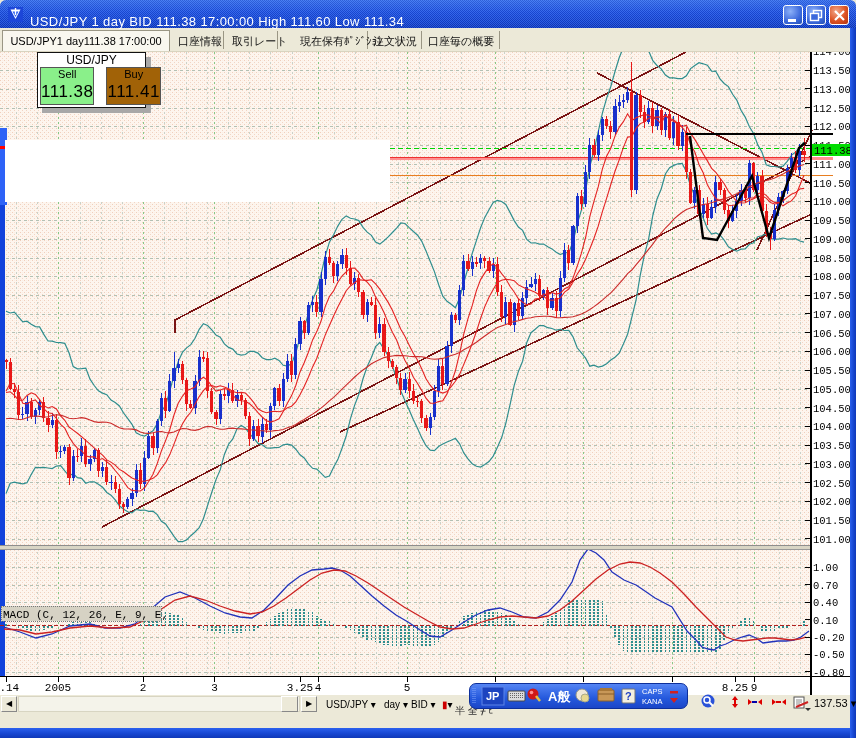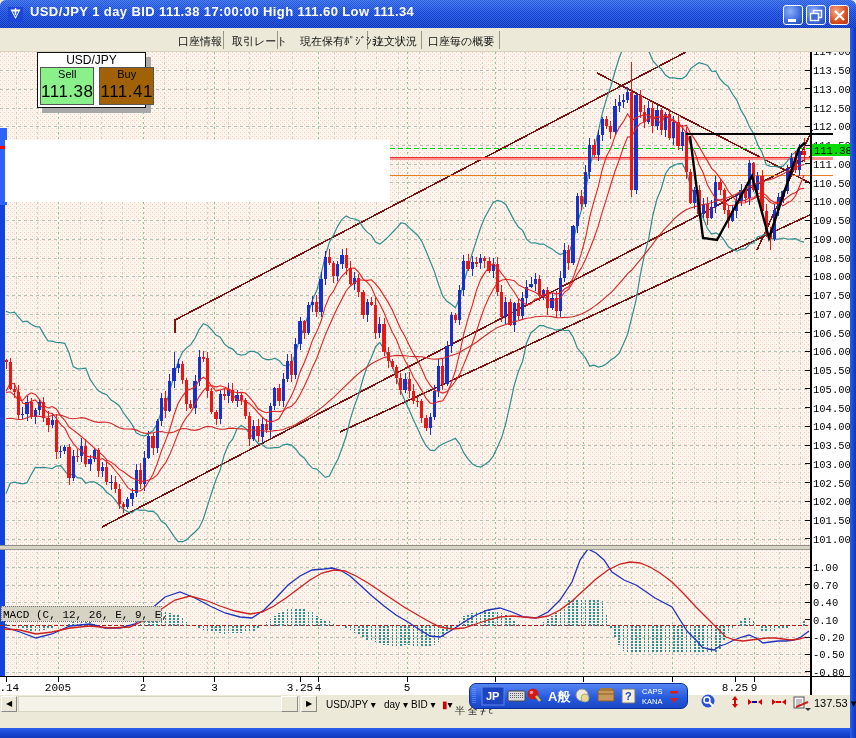--- a/index.html
+++ b/index.html
@@ -1,35 +1,35 @@
 <!DOCTYPE html>
 <html><head><meta charset="utf-8"><style>
 *{margin:0;padding:0;box-sizing:border-box}
 body{width:856px;height:738px;overflow:hidden;font-family:"Liberation Sans",sans-serif}
 #w{position:relative;width:856px;height:738px;background:#ece9d8}
 .abs{position:absolute}
 #title{left:0;top:0;width:856px;height:28px;
 background:linear-gradient(#3f78ee,#1f52e0 45%,#1544ce 80%,#0e38bc);border-radius:6px 6px 0 0}
 #title:after{content:"";position:absolute;inset:0;border-radius:6px 6px 0 0;
 background:repeating-conic-gradient(rgba(98,146,255,.34) 0% 25%, rgba(0,26,150,.22) 0% 50%) 0 0/2px 2px}
-#ttext{left:30px;top:4px;color:#fff;font-weight:bold;font-size:13px;letter-spacing:.4px;z-index:3;white-space:pre}
+#ttext{left:30px;top:14px;color:#fff;font-weight:normal;font-size:13px;letter-spacing:.4px;z-index:3;white-space:pre}
 #ticon{left:8px;top:6px;z-index:3}
 .wbtn{top:5px;width:20px;height:20px;border-radius:3px;border:1px solid #fff;z-index:3}
 .wb{background:radial-gradient(circle at 35% 30%,#8cb0f8,#3c69dc 60%,#2450b4)}
 #bmin{left:783px}#bmax{left:806px}
 #bcls{left:829px;background:radial-gradient(circle at 35% 30%,#f2a98c,#dd5324 55%,#b23410)}
 .wg{position:absolute;left:0;top:0;width:20px;height:20px}
 #tabs{left:0;top:28px;width:856px;height:24px;background:#ece9d8;border-bottom:1px solid #d8d4c0}
 .tab{position:absolute;top:3px;height:20px;font-size:11px;color:#111;line-height:20px;white-space:pre}
 .sep{position:absolute;top:3px;width:1px;height:18px;background:#9a9684}
 #atab{position:absolute;left:2px;top:2px;width:168px;height:21px;background:#f9f7ef;border:1px solid #9a9684;border-bottom:none;
 font-size:11px;line-height:20px;text-align:center;white-space:pre}
 #qbox{left:37px;top:52px;width:109px;height:56px;background:#fff;border:1px solid #111;box-shadow:5px 5px 0 #a8a8a8;z-index:5}
 #qbox .hd{height:14px;text-align:center;font-size:12px;line-height:14px;color:#000}
-#qbox .cells{display:flex;gap:5px;padding:0 2px}
+#qbox .cells{display:flex;gap:12px;padding:0 2px}
 #qbox .c{flex:1;border:1px solid #555;height:38px;text-align:center}
 #qbox .c .l{font-size:11px;line-height:13px}
 #qbox .c .v{font-size:17px;line-height:22px;letter-spacing:.5px}
 #scr{left:0;top:695px;width:856px;height:18px;background:#ece9d8}
 .sbtn{position:absolute;top:1px;width:16px;height:16px;background:#ece9d8;border:1px solid #fff;
 border-right-color:#888;border-bottom-color:#888;font-size:8px;line-height:14px;text-align:center;color:#000}
 #strack{position:absolute;left:18px;top:1px;width:282px;height:16px;background:#f4f3ea;border:1px solid #d8d5c2}
 #sthumb{position:absolute;left:281px;top:1px;width:17px;height:16px;background:#ece9d8;border:1px solid #fff;border-right-color:#888;border-bottom-color:#888}
 .dd{position:absolute;top:4px;font-size:10px;color:#000;white-space:pre}
 #stat{left:0;top:713px;width:856px;height:15px;background:#ece9d8;border-top:1px solid #fff;font-size:11px}
@@ -840,20 +840,21 @@
         <rect x="6.5" y="4.5" width="8" height="7" fill="none" stroke="#fff" stroke-width="1.4"></rect>
         <rect x="3.5" y="7.5" width="8" height="7" fill="#3c69dc" stroke="#fff" stroke-width="1.4"></rect>
       </svg>
     </div>
 <div id="bcls" class="abs wbtn">
       <svg class="wg">
         <path d="M5,5 L14,14 M14,5 L5,14" stroke="#fff" stroke-width="2.2"></path>
       </svg>
     </div>
 <div id="tabs" class="abs">
+<div id="atab">USD/JPY1 day111.38 17:00:00</div>
 <div class="sep" style="left:223px"></div>
 <div class="sep" style="left:277px"></div>
 <div class="sep" style="left:367px"></div>
 <div class="sep" style="left:421px"></div>
 <div class="sep" style="left:499px"></div>
 <div class="tab" style="left:178px">口座情報</div>
 <div class="tab" style="left:232px">取引レート</div>
 <div class="tab" style="left:300px">現在保有ﾎﾟｼﾞｼｮﾝ</div>
 <div class="tab" style="left:373px">注文状況</div>
 <div class="tab" style="left:428px">口座毎の概要</div>

